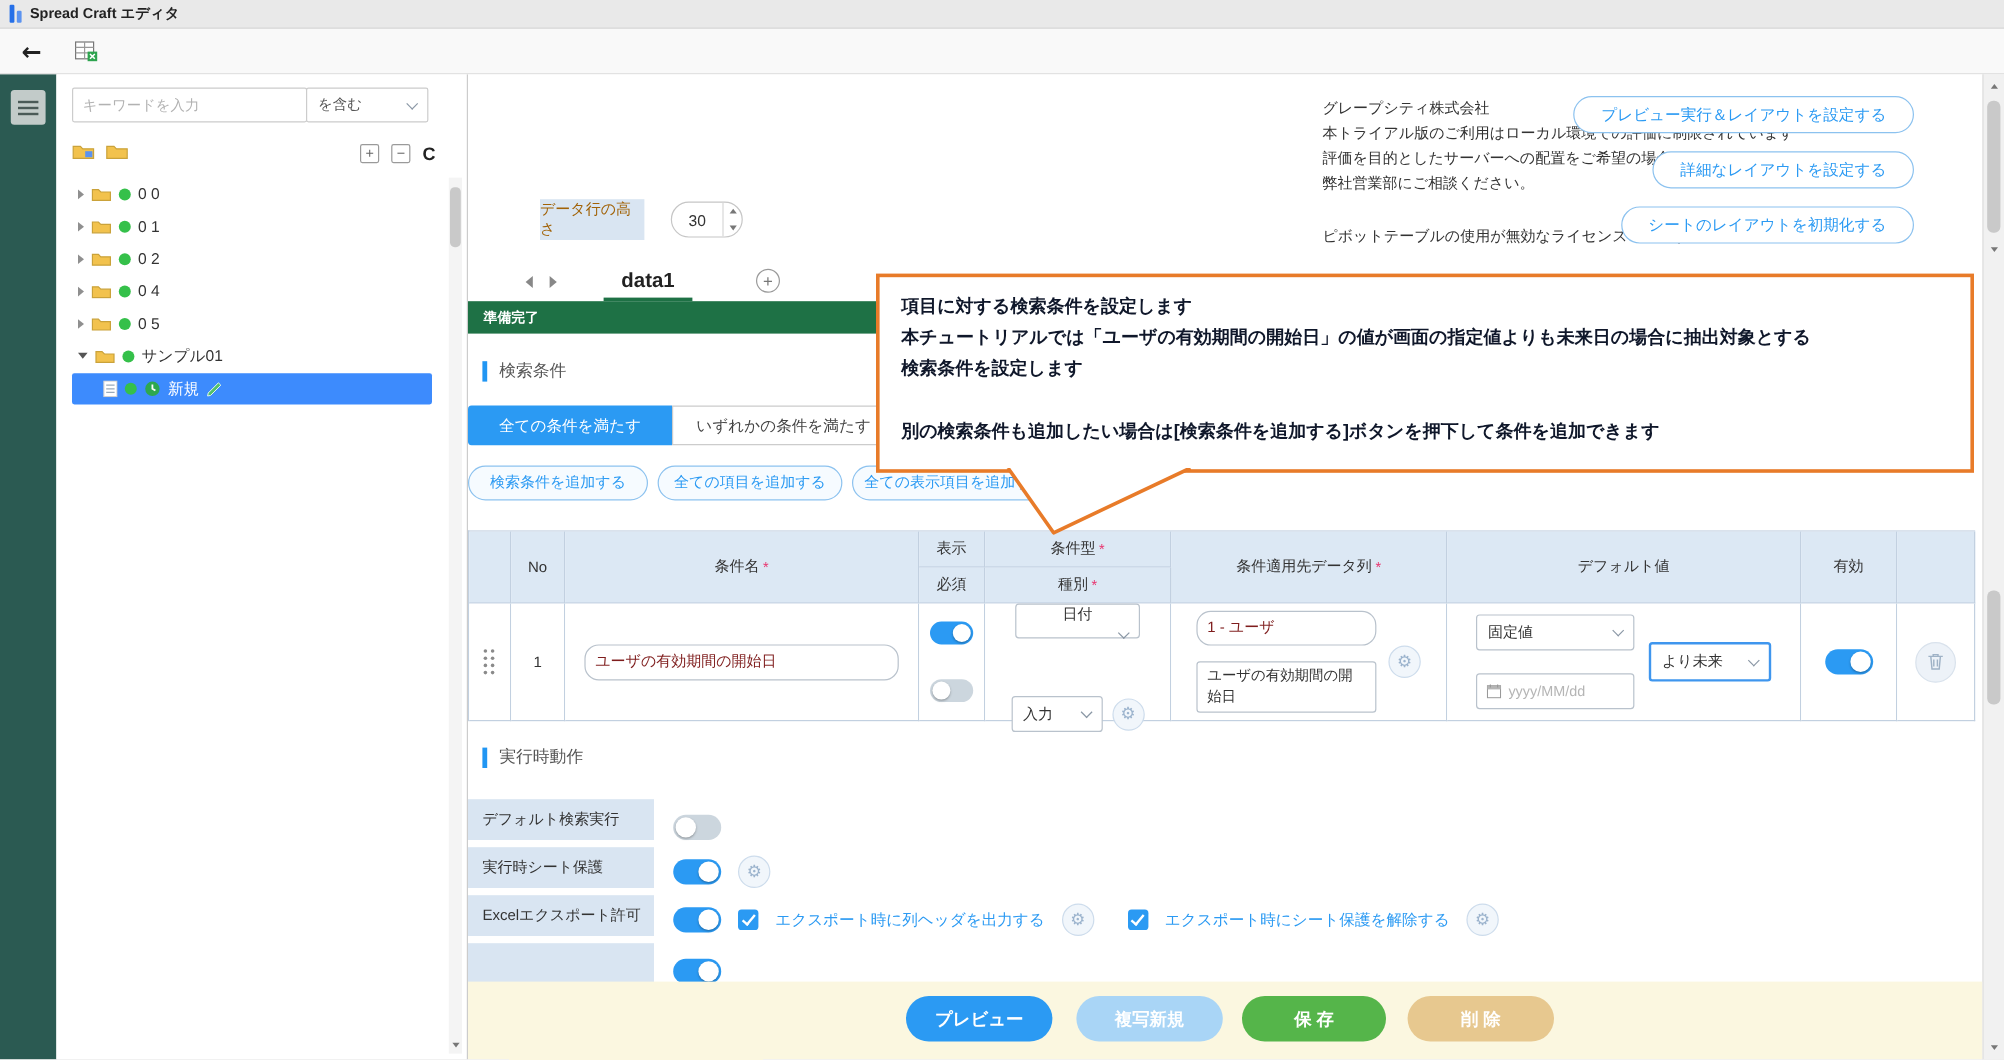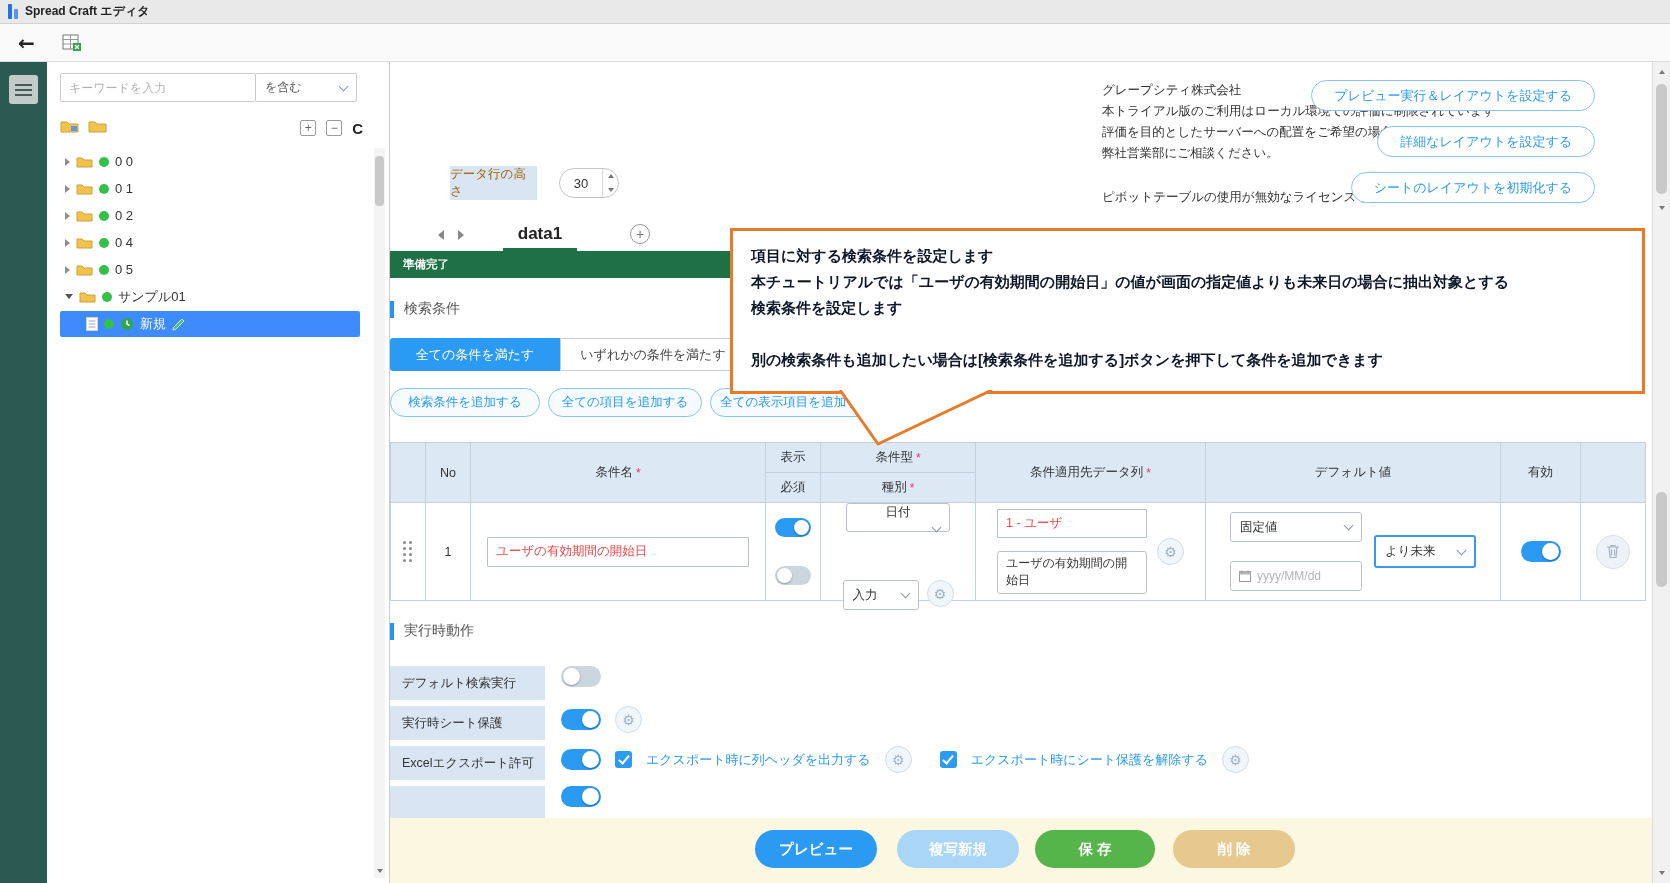--- a/index.html
+++ b/index.html
@@ -66,21 +66,21 @@
 .sheettab{position:absolute;left:113px;top:158px;width:74px;height:31px;display:flex;align-items:center;justify-content:center;font-size:17px;font-weight:bold;color:#222;background:#fff;border-bottom:3px solid #1e7145;cursor:pointer;}
 .addsheet{position:absolute;left:240px;top:162px;width:20px;height:20px;border:1.5px solid #999;border-radius:50%;color:#777;font-size:14px;line-height:1;display:flex;align-items:center;justify-content:center;cursor:pointer;}
 .statusbar{position:absolute;left:0;top:189px;width:341px;height:27px;background:#1e7145;color:#fff;font-size:11.5px;font-weight:bold;display:flex;align-items:center;padding-left:13px;}
 
 
 .callout{position:absolute;left:340px;top:166px;width:915px;height:166px;background:#fff;border:3px solid #e87b29;z-index:5;padding:12px 18px;font-size:15px;font-weight:bold;color:#0f172a;line-height:26px;}
 .callout .blank{height:26px;}
 .callout-ptr{position:absolute;left:430px;top:328px;width:180px;height:60px;z-index:6;}
 
 
-.sechead{position:absolute;left:0;display:flex;align-items:center;gap:10px;}
+.sechead{position:absolute;left:12px;display:flex;align-items:center;gap:10px;}
 #sec1{top:238px;} #sec2{top:560px;}
 .secbar{width:4px;height:17px;background:#2196f3;}
 .sectext{font-size:14px;color:#555;}
 
 
 .seg{position:absolute;top:276px;height:33px;display:flex;align-items:center;justify-content:center;font-size:13px;cursor:pointer;}
 #segAll{left:0;width:170px;background:#2b9af3;color:#fff;border-radius:3px 0 0 3px;}
 #segAny{left:170px;width:186px;background:#fff;border:1px solid #ccc;color:#444;border-radius:0 3px 3px 0;}
 
 
@@ -89,21 +89,21 @@
 
 
 .ctable{position:absolute;left:0;top:380px;display:grid;grid-template-columns:35px 45px 295px 55px 155px 230px 295px 80px 65px;grid-template-rows:30px 30px 98px;border-top:1px solid #c2d0e0;border-left:1px solid #c2d0e0;z-index:2;}
 .hc{background:#dce8f4;border-right:1px solid #c2d0e0;border-bottom:1px solid #c2d0e0;display:flex;align-items:center;justify-content:center;font-size:12.5px;color:#333;gap:1px;}
 .span2{grid-row:span 2;}
 .req{color:#e8336d;font-size:12px;margin-left:2px;}
 .dc{background:#fff;border-right:1px solid #c2d0e0;border-bottom:1px solid #c2d0e0;display:flex;align-items:center;justify-content:center;font-size:12.5px;}
 .dcol{display:flex;flex-direction:column;justify-content:space-around;align-items:center;height:100%;}
 .dragdots{display:grid;grid-template-columns:4px 4px;grid-auto-rows:4px;gap:2px;}
 .dragdots i{width:3px;height:3px;border-radius:50%;background:#8a8a8a;}
-.namein{width:262px;height:30px;border:1px solid #b9c2cc;border-radius:1px;padding:0 8px;font-size:12.5px;color:#ef4444;}
+.namein{width:262px;height:30px;border:1px solid #b9c2cc;border-radius:12px;padding:0 8px;font-size:12.5px;color:#7f1d1d;}
 .selectbox{height:30px;border:1px solid #b9c2cc;border-radius:3px;background:#fff;display:flex;align-items:center;padding:0 9px;font-size:12.5px;color:#333;cursor:pointer;gap:6px;}
 .selectbox.focus{border:2px solid #3f96ee;height:33px;justify-content:center;}
 .colbox{border:1px solid #b9c2cc;border-radius:3px;padding:3px 8px;font-size:12px;line-height:1.45;width:150px;color:#333;text-align:left;}
 .datein{width:132px;height:30px;border:1px solid #b9c2cc;border-radius:3px;display:flex;align-items:center;gap:6px;padding:0 8px;}
 .datein span{color:#b5b5b5;font-size:12px;}
 .trashbtn{width:34px;height:34px;border-radius:50%;background:#edf2f8;border:1px solid #d9e2ec;display:flex;align-items:center;justify-content:center;cursor:pointer;}
 
 
 .tgl{width:40px;height:21px;border-radius:11px;position:relative;cursor:pointer;flex:none;}
 .tgl.on{background:#2b9af3;}
@@ -112,21 +112,21 @@
 .tgl.on::after{right:2px;}
 .tgl.off::after{left:2px;}
 .tgl.sm{width:36px;height:19px;}
 .tgl.sm::after{width:15px;height:15px;}
 .gear{width:27px;height:27px;border-radius:50%;background:#f1f6fb;border:1px solid #cddcec;color:#9bb3cd;display:flex;align-items:center;justify-content:center;font-size:14px;font-family:"DejaVu Sans",sans-serif;cursor:pointer;flex:none;}
 .cb{width:17px;height:17px;background:#2b9af3;border-radius:3px;display:flex;align-items:center;justify-content:center;flex:none;cursor:pointer;}
 .cb::after{content:"";width:4px;height:9px;border-right:2px solid #fff;border-bottom:2px solid #fff;transform:rotate(40deg);margin-top:-2px;}
 .cblabel{color:#2b9af3;font-size:13px;cursor:pointer;}
 
 
-.rrow{position:absolute;left:0;height:34px;display:flex;align-items:flex-start;}
+.rrow{position:absolute;left:0;height:34px;display:flex;align-items:flex-end;}
 #rrow1{top:604px;} #rrow2{top:644px;} #rrow3{top:684px;} #rrow4{top:724px;}
 .rlabel{width:155px;height:34px;background:#d9e5f2;display:flex;align-items:center;padding-left:12px;font-size:12.5px;color:#333;flex:none;}
 .rctrl{display:flex;align-items:center;gap:14px;margin-left:16px;}
 
 
 .footer{position:absolute;left:0;top:756px;width:1262px;height:65px;background:#fbf7e0;z-index:8;}
 .fbtn{position:absolute;top:12px;height:38px;border:none;border-radius:19px;color:#fff;font-size:14.5px;font-weight:bold;display:flex;align-items:center;justify-content:center;cursor:pointer;}
 #fbPrev{left:365px;width:122px;background:#2b9af3;}
 #fbCopy{left:507px;width:122px;background:#a9d5f6;}
 #fbSave{left:645px;width:120px;background:#55b54a;}
@@ -375,21 +375,21 @@
       </div>
       <div class="dc dcol">
         <span class="tgl sm on"></span>
         <span class="tgl sm off"></span>
       </div>
       <div class="dc dcol">
         <span class="selectbox" style="width:104px;flex-direction:column;">
           <span>日付</span>
             <span class="chev"></span>
         </span>
-        <span style="display:flex;gap:8px;margin-top:48px;">
+        <span style="display:flex;align-items:center;gap:8px;margin-top:48px;">
           <span class="selectbox" style="width:76px;">
             <span>入力</span>
               <span class="chev"></span>
           </span>
           <span class="gear">⚙</span>
         </span>
       </div>
       <div class="dc" style="gap:10px;">
         <span class="dcol" style="align-items:flex-start;">
           <input class="namein" style="width: 150px; height: 29px;" value="1 - ユーザ">

